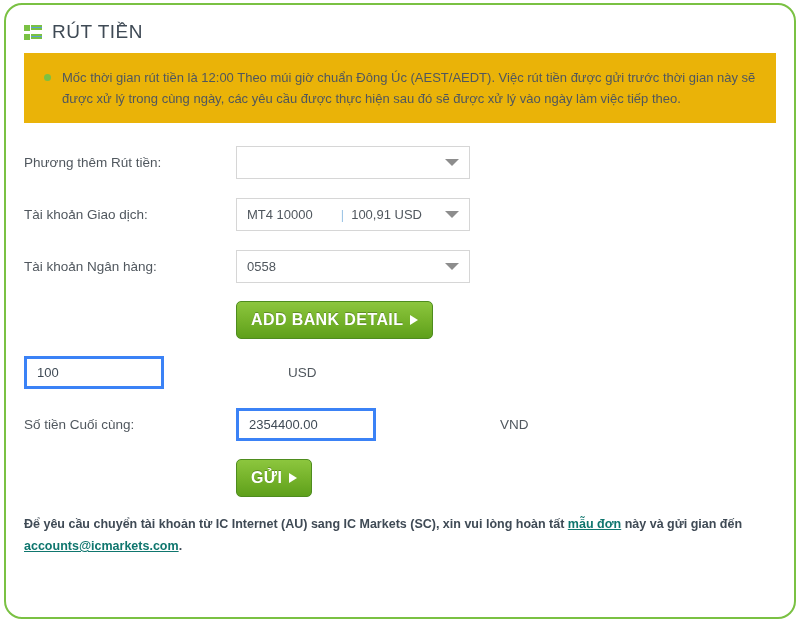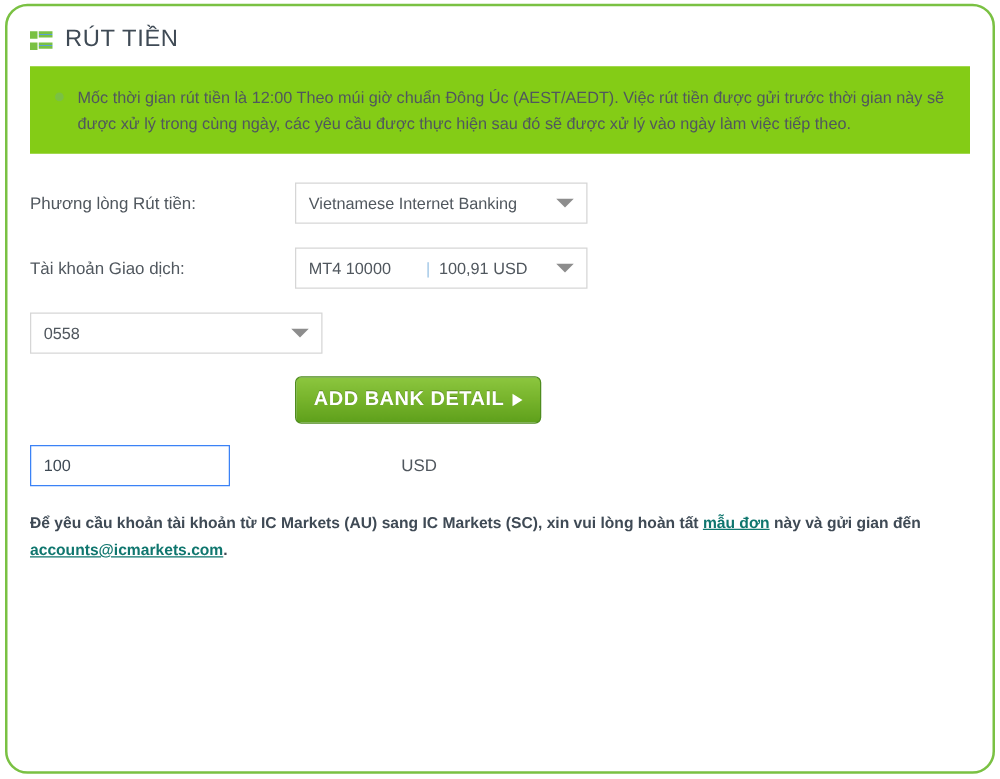--- a/index.html
+++ b/index.html
@@ -59,21 +59,21 @@
 
   .panel-title {
     font-size: 19px;
     letter-spacing: 0.5px;
     color: #3f4a55;
     font-weight: 400;
   }
 
   .notice {
     margin: 6px 18px 0 18px;
-    background: #84cc16;
+    background: #eab308;
     padding: 14px 20px 14px 16px;
   }
   .notice ul {
     margin: 0;
     padding: 0;
     list-style: none;
   }
   .notice li {
     position: relative;
     padding-left: 22px;
@@ -111,21 +111,21 @@
     width: 212px;
     flex: 0 0 212px;
     font-size: 13.5px;
     color: #50575e;
   }
   .ctrl {
     width: 234px;
     flex: 0 0 234px;
   }
   .unit {
-    margin-left: 63px;
+    margin-left: 30px;
     font-size: 13.5px;
     color: #50575e;
   }
 
   .select-box {
     position: relative;
     width: 234px;
     height: 33px;
     border: 1px solid #d6d6d6;
     background: #ffffff;
@@ -146,23 +146,23 @@
     border-left: 7px solid transparent;
     border-right: 7px solid transparent;
     border-top: 7px solid #8d8d8d;
   }
   .acct-sep {
     color: #9ec5e6;
     margin: 0 7px 0 28px;
   }
 
   .txt-box {
-    width: 160px;
+    width: 140px;
     height: 33px;
-    border: 1px solid #3b82f6;
+    border: 3px solid #3b82f6;
     background: #ffffff;
     display: flex;
     align-items: center;
     padding: 0 10px;
     font-size: 13px;
     color: #3f4a55;
   }
 
   .btn {
     display: inline-flex;
@@ -218,42 +218,42 @@
 
   <div class="notice">
     <ul>
       <li>Mốc thời gian rút tiền là 12:00 Theo múi giờ chuẩn Đông Úc (AEST/AEDT). Việc rút tiền được gửi trước thời gian này sẽ được xử lý trong cùng ngày, các yêu cầu được thực hiện sau đó sẽ được xử lý vào ngày làm việc tiếp theo.</li>
     </ul>
   </div>
 
   <div class="form">
 
     <div class="row">
-      <div class="lbl">Phương lòng Rút tiền:</div>
+      <div class="lbl">Phương thêm Rút tiền:</div>
       <div class="ctrl">
         <div class="select-box">
-          <span>Vietnamese Internet Banking</span>
           <span class="caret"></span>
         </div>
       </div>
     </div>
 
     <div class="row">
       <div class="lbl">Tài khoản Giao dịch:</div>
       <div class="ctrl">
         <div class="select-box">
           <span>MT4 10000</span>
           <span class="acct-sep">|</span>
           <span>100,91 USD</span>
           <span class="caret"></span>
         </div>
       </div>
     </div>
 
     <div class="row">
+      <div class="lbl">Tài khoản Ngân hàng:</div>
       <div class="ctrl">
         <div class="select-box">
           <span>0558</span>
           <span class="caret"></span>
         </div>
       </div>
     </div>
 
     <div class="btn-row">
       <div class="spacer"></div>
@@ -265,19 +265,35 @@
 
     <div class="row">
       <div class="ctrl">
         <div class="txt-box">
           <span>100</span>
         </div>
       </div>
       <div class="unit">USD</div>
     </div>
 
-
+    <div class="row">
+      <div class="lbl">Số tiền Cuối cùng:</div>
+      <div class="ctrl">
+        <div class="txt-box">
+          <span>2354400.00</span>
+        </div>
+      </div>
+      <div class="unit">VND</div>
+    </div>
+
+    <div class="btn-row">
+      <div class="spacer"></div>
+      <div class="btn">
+        <span>GỬI</span>
+        <span class="tri"></span>
+      </div>
+    </div>
 
   </div>
 
-  <div class="footer-note"><span>Để yêu cầu khoản tài khoản từ IC Markets (AU) sang IC Markets (SC), xin vui lòng hoàn tất </span><a href="#">mẫu đơn</a><span> này và gửi gian đến </span><a href="#">accounts@icmarkets.com</a><span>.</span></div>
+  <div class="footer-note"><span>Để yêu cầu chuyển tài khoản từ IC Internet (AU) sang IC Markets (SC), xin vui lòng hoàn tất </span><a href="#">mẫu đơn</a><span> này và gửi gian đến </span><a href="#">accounts@icmarkets.com</a><span>.</span></div>
 
 </div>
 
 </body></html>

